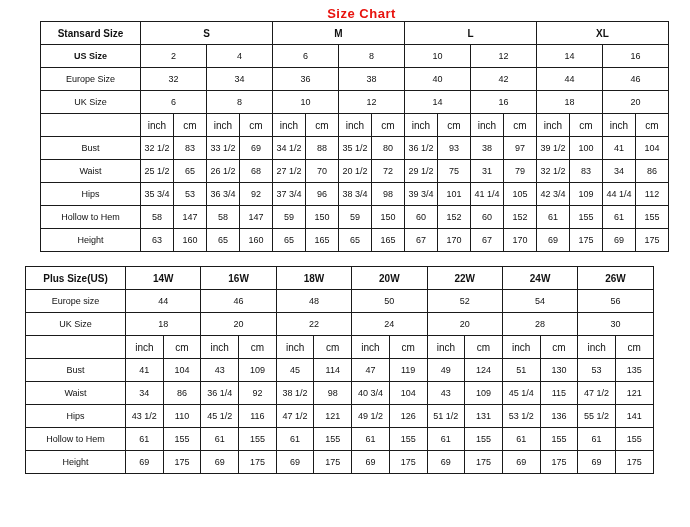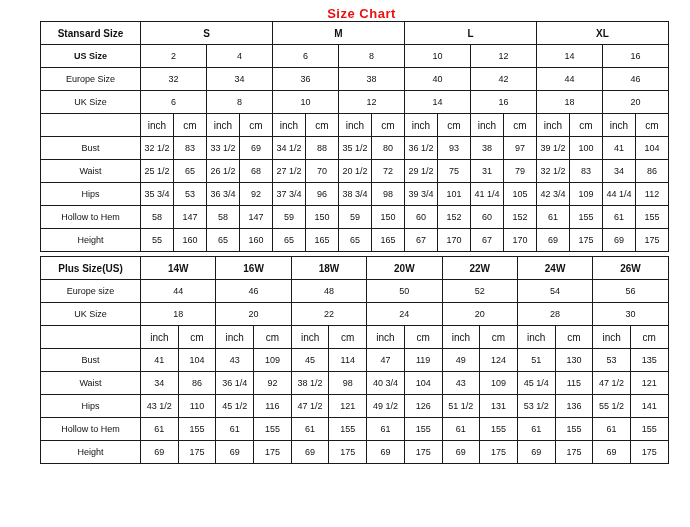--- a/index.html
+++ b/index.html
@@ -56,22 +56,22 @@
     font-weight: bold;
     font-size: 10px;
   }
   td.leftlabel {
     text-align: center;
   }
   .table-wrap {
     padding-left: 40px;
   }
   .table-wrap2 {
-    padding-left: 40px;
-    margin-top: 4px;
+    padding-left: 25px;
+    margin-top: 14px;
   }
   .unitrow td {
     font-size: 10px;
   }
 </style>
 </head>
 <body>
 
 <div class="page">
 
@@ -229,21 +229,21 @@
             <td>152</td>
             <td>60</td>
             <td>152</td>
             <td>61</td>
             <td>155</td>
             <td>61</td>
             <td>155</td>
           </tr>
           <tr>
             <td class="rowhead">Height</td>
-            <td>55</td>
+            <td>63</td>
             <td>160</td>
             <td>65</td>
             <td>160</td>
             <td>65</td>
             <td>165</td>
             <td>65</td>
             <td>165</td>
             <td>67</td>
             <td>170</td>
             <td>67</td>

